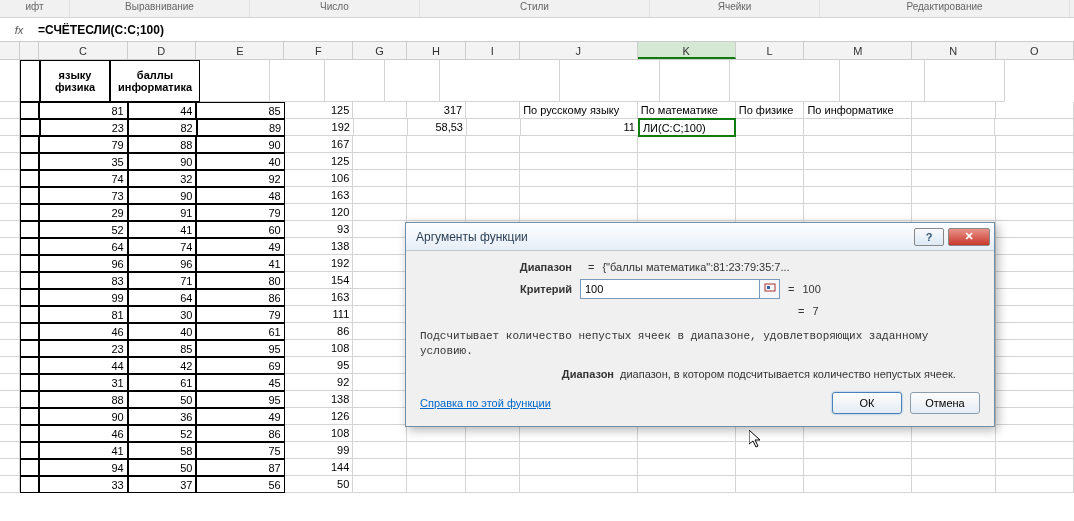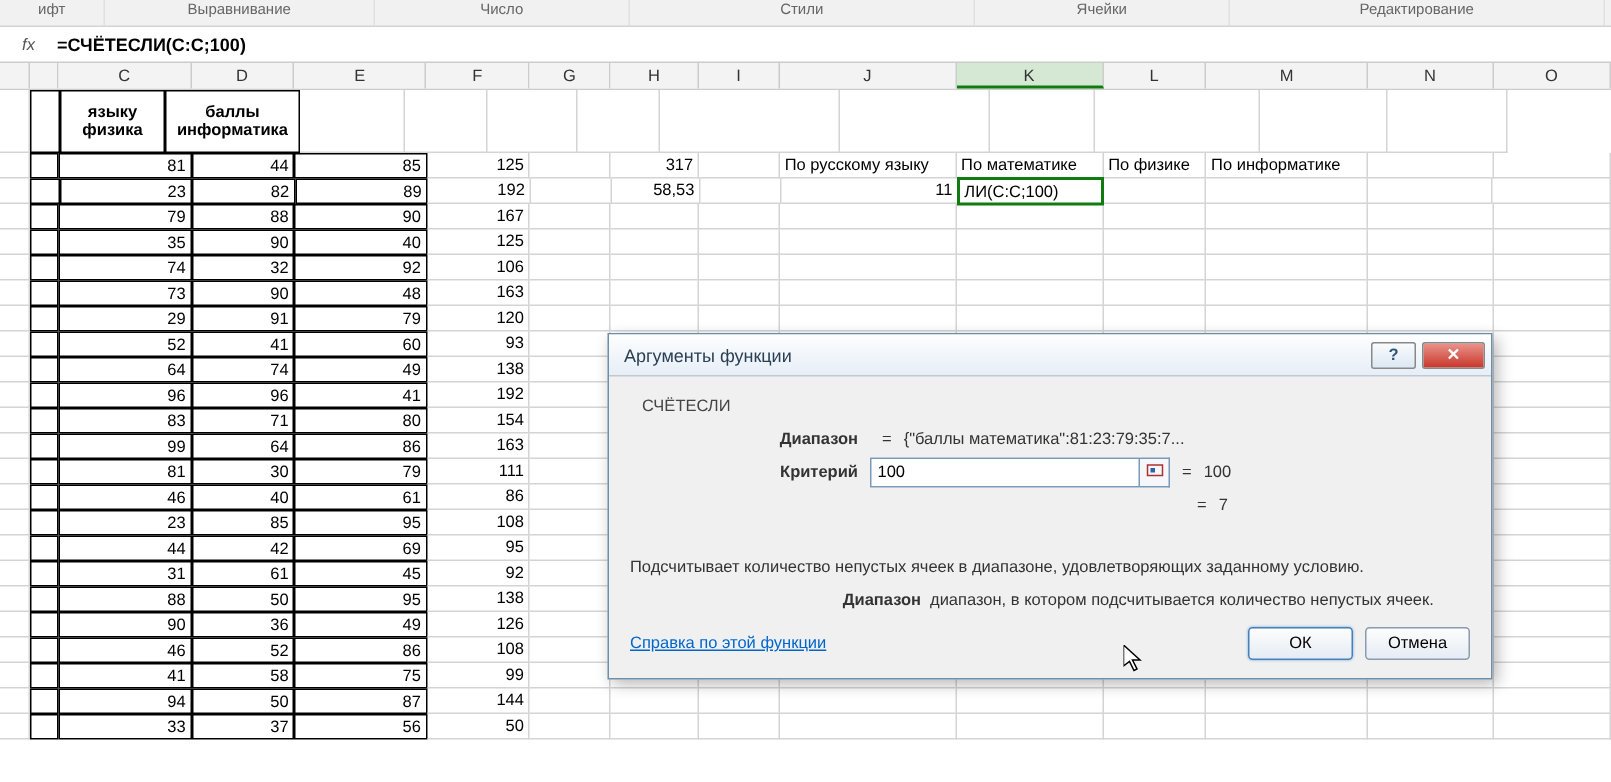--- a/index.html
+++ b/index.html
@@ -36,21 +36,21 @@
   .arg-row { display: flex; align-items: center; margin-bottom: 6px; }
   .arg-label { width: 160px; text-align: right; font-weight: bold; padding-right: 8px; }
   .arg-input-wrap { display: flex; align-items: center; }
   .arg-input { width: 180px; height: 20px; border: 1px solid #7a9abc; padding: 0 4px; font-size: 11px; background: #fff; }
   .arg-picker { width: 20px; height: 20px; border: 1px solid #7a9abc; border-left: none; background: #f5f7fa; display: flex; align-items: center; justify-content: center; cursor: pointer; }
   .arg-picker svg { width: 12px; height: 12px; }
   .arg-eq { margin: 0 8px; }
   .arg-result { color: #333; }
   .arg-total-row { display: flex; margin-top: 4px; }
   .arg-total-row .arg-eq { margin-left: 378px; }
-  .desc { margin: 28px 0 8px 0; line-height: 1.4; }
+  .desc { margin: 12px 0 8px 0; line-height: 1.4; font-family: Liberation Mono, monospace; }
   .desc-arg { display: flex; margin-bottom: 12px; }
   .desc-arg-name { width: 200px; text-align: right; font-weight: bold; padding-right: 6px; }
   .desc-arg-text { flex: 1; }
   .value-row { margin: 18px 0 8px 0; }
   .dialog-footer { display: flex; align-items: center; justify-content: space-between; margin-top: 6px; }
   .help-link { color: #0066cc; text-decoration: underline; cursor: pointer; }
   .footer-buttons { display: flex; gap: 8px; }
   .btn { min-width: 70px; height: 22px; border: 1px solid #8a9cb0; background: linear-gradient(#fdfdfd,#e5ecf4); border-radius: 3px; cursor: pointer; font-size: 11px; }
   .btn-ok { border: 1px solid #4a80b8; box-shadow: 0 0 2px #6aa6e0; }
   .cursor-arrow { position: absolute; left: 749px; top: 430px; z-index: 200; pointer-events: none; }
@@ -504,21 +504,20 @@
 
 <div class="dialog">
   <div class="dialog-titlebar">
     <span class="dialog-title">Аргументы функции</span>
     <div class="dialog-buttons">
       <div class="dlg-help">?</div>
       <div class="dlg-close">✕</div>
     </div>
   </div>
   <div class="dialog-body">
-    <div class="func-name">СЧЁТЕСЛИ</div>
 
     <div class="arg-row">
       <div class="arg-label">Диапазон</div>
       <span class="arg-eq">=</span>
       <span class="arg-result">{"баллы математика":81:23:79:35:7...</span>
     </div>
 
     <div class="arg-row">
       <div class="arg-label">Критерий</div>
       <div class="arg-input-wrap">

